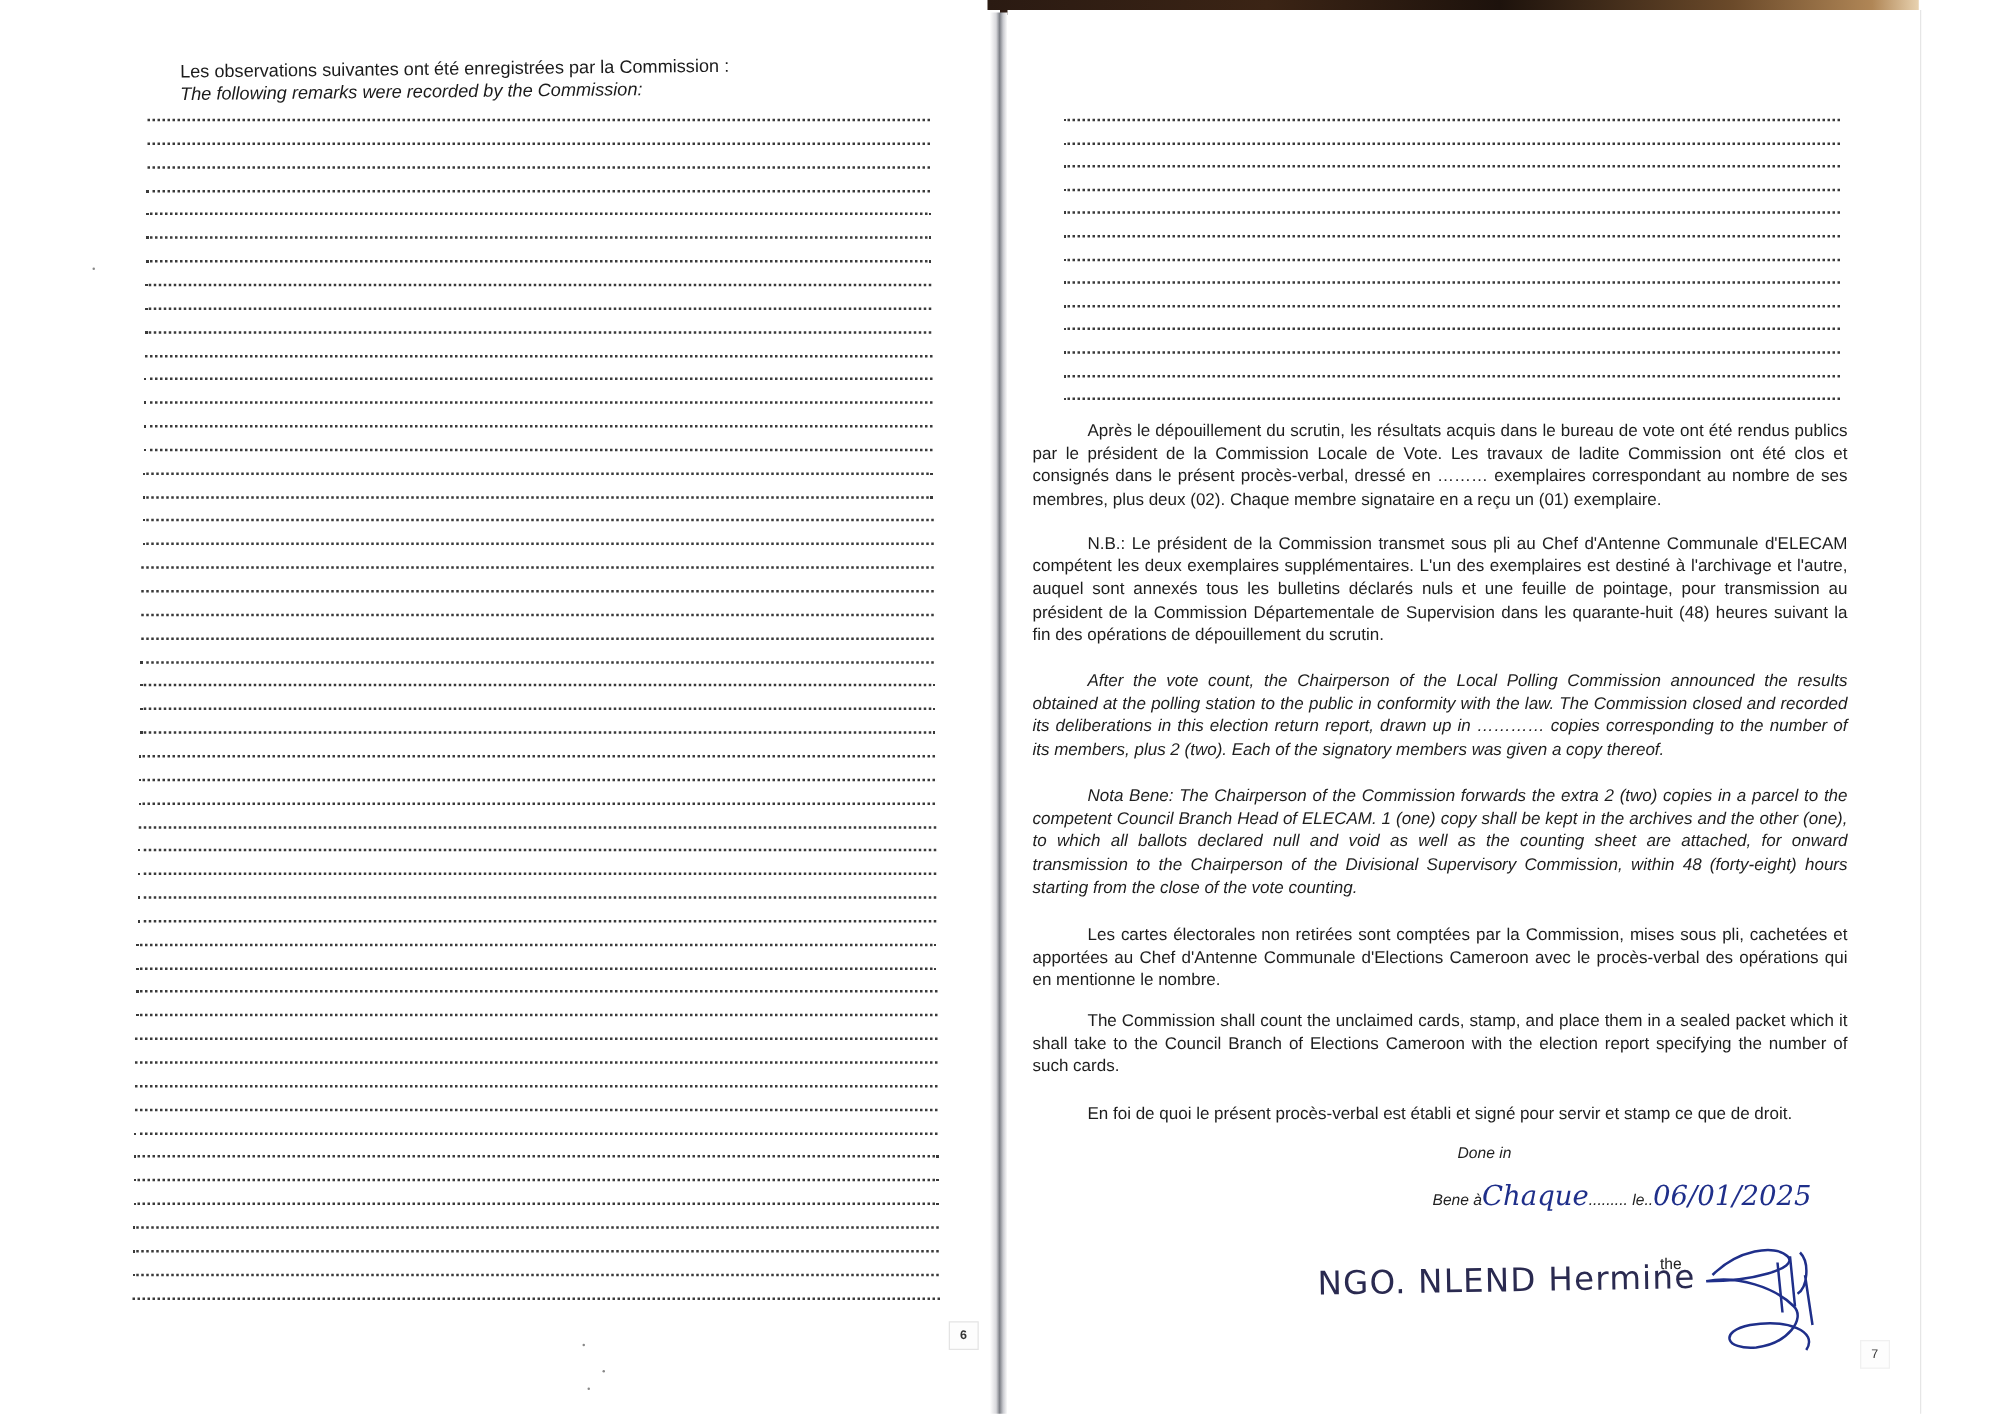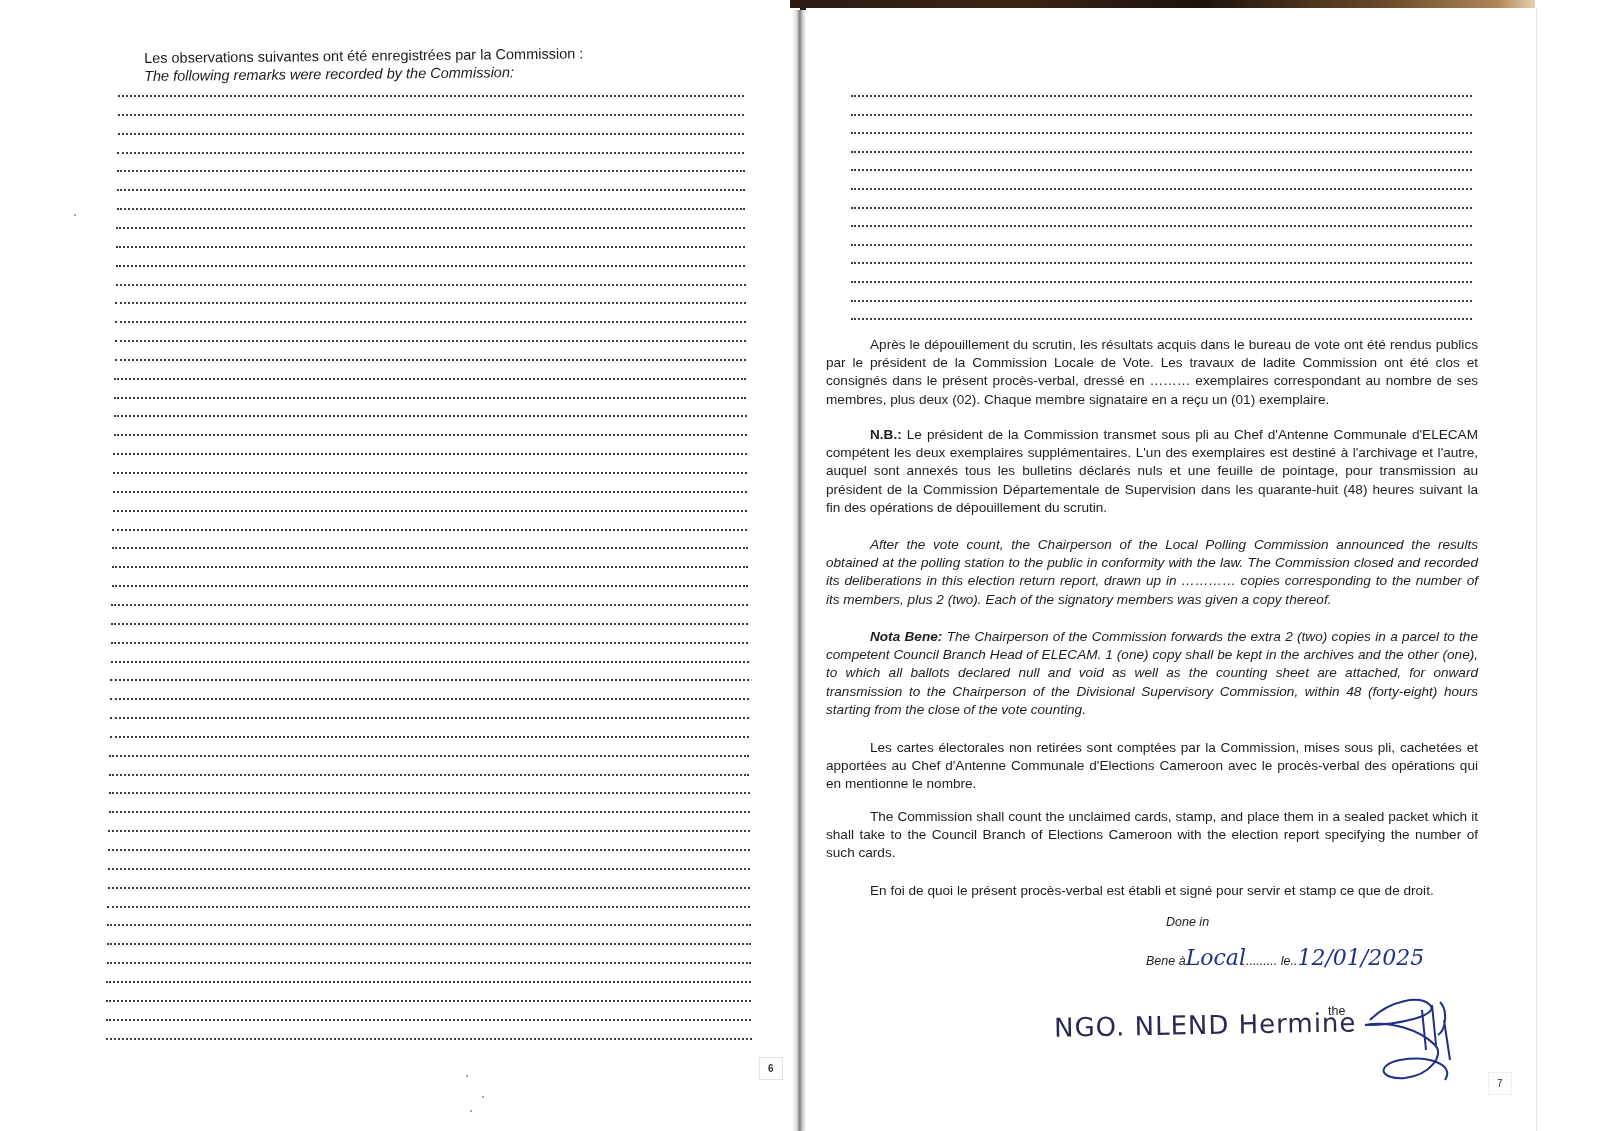--- a/index.html
+++ b/index.html
@@ -33,21 +33,21 @@
     .dotline {
       position: absolute; height: 0;
       border-top: 2px dotted #3a3a3a;
     }
     .right-text {
       position: absolute; left: 826px; width: 652px;
       font-size: 13.6px; line-height: 18.2px; text-align: justify; color: #1e1e1e;
     }
     .right-text p { margin: 0; text-indent: 44px; }
     .right-text .it { font-style: italic; }
-    .right-text b { font-weight: bold; margin-top: 20px; }
+    .right-text b { font-weight: normal; margin-top: 20px; }
     .fait-line {
       position: absolute; left: 1146px; top: 945px; font-size: 12.5px; font-style: italic; color: #222;
       white-space: nowrap;
     }
     .hand {
       font-family: "DejaVu Serif", serif; font-style: italic; color: #1f2f8a; font-size: 22px;
     }
     .done-in { position: absolute; left: 1166px; top: 915px; font-size: 12.5px; font-style: italic; color: #222; }
     .the-lbl { position: absolute; left: 1328px; top: 1004px; font-size: 12.5px; color: #222; }
     .name-sig {
@@ -169,22 +169,22 @@
 
 <div class="right-text" style="top:808px;">
   <p>The Commission shall count the unclaimed cards, stamp, and place them in a sealed packet which it shall take to the Council Branch of Elections Cameroon with the election report specifying the number of such cards.</p>
 </div>
 
 <div class="right-text" style="top:882px;">
   <p>En foi de quoi le présent procès-verbal est établi et signé pour servir et stamp ce que de droit.</p>
 </div>
 
 <div class="fait-line">
-  <span>Bene à</span><span class="hand">Local</span><span>.........</span>
-  <span>le</span><span>..</span><span class="hand">12/01/2025</span>
+  <span>Bene à</span><span class="hand">Chaque</span><span>.........</span>
+  <span>le</span><span>..</span><span class="hand">06/01/2025</span>
 </div>
 <div class="done-in">Done in</div>
 <div class="the-lbl">the</div>
 
 <div class="name-sig">NGO. NLEND Hermine</div>
 
 <svg class="sig-mark" viewBox="0 0 110 95">
   <path d="M10 30 C 30 10, 60 5, 70 15 C 80 25, 40 35, 5 35 C 30 30, 60 40, 75 55 C 85 65, 70 85, 45 88 C 20 90, 15 75, 40 70 C 70 65, 95 75, 85 90" fill="none" stroke="#1f2f8a" stroke-width="2"></path>
   <path d="M62 20 L 66 60 M72 15 L 76 55 M80 12 C 88 20, 86 40, 78 45 M84 30 L 90 70" fill="none" stroke="#1f2f8a" stroke-width="2"></path>
 </svg>

